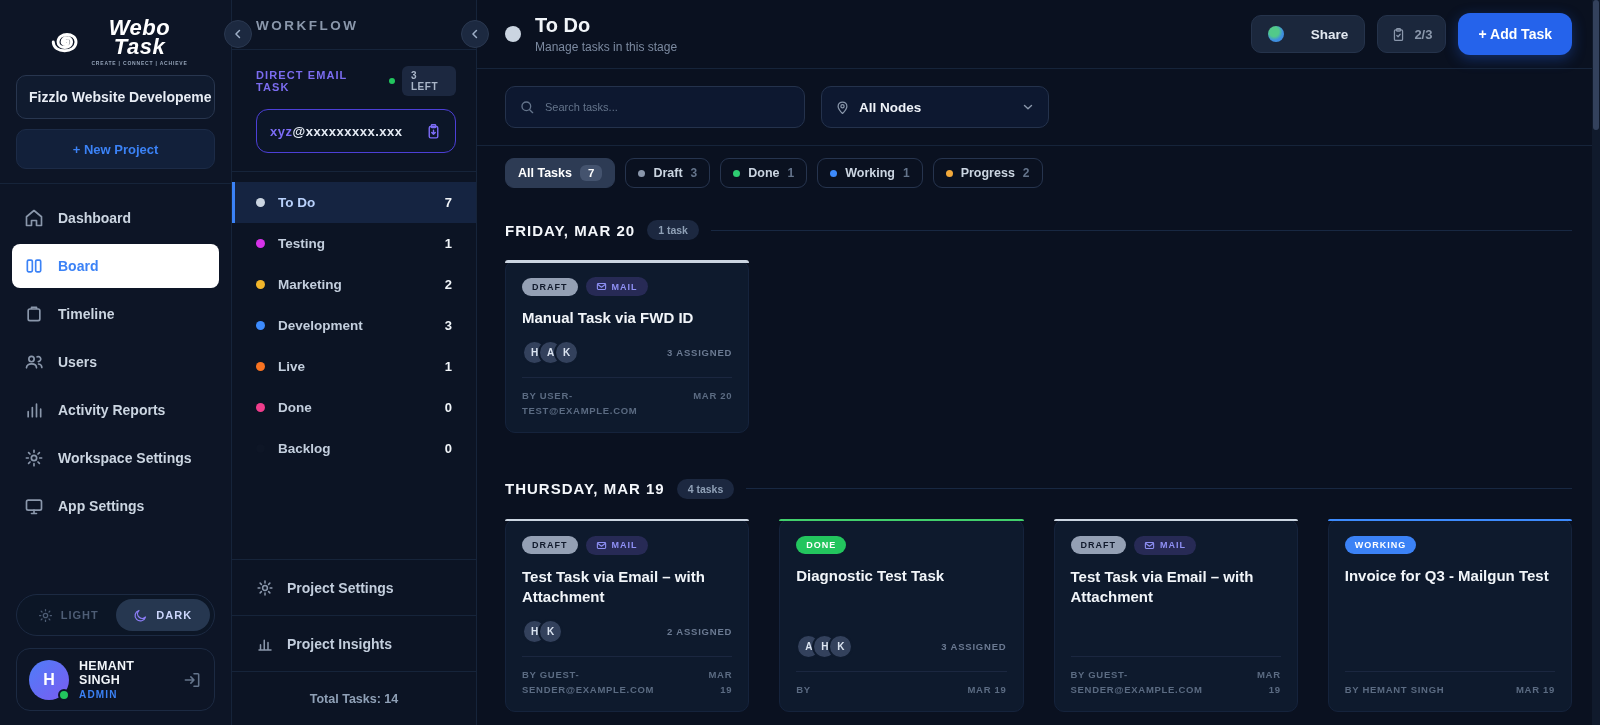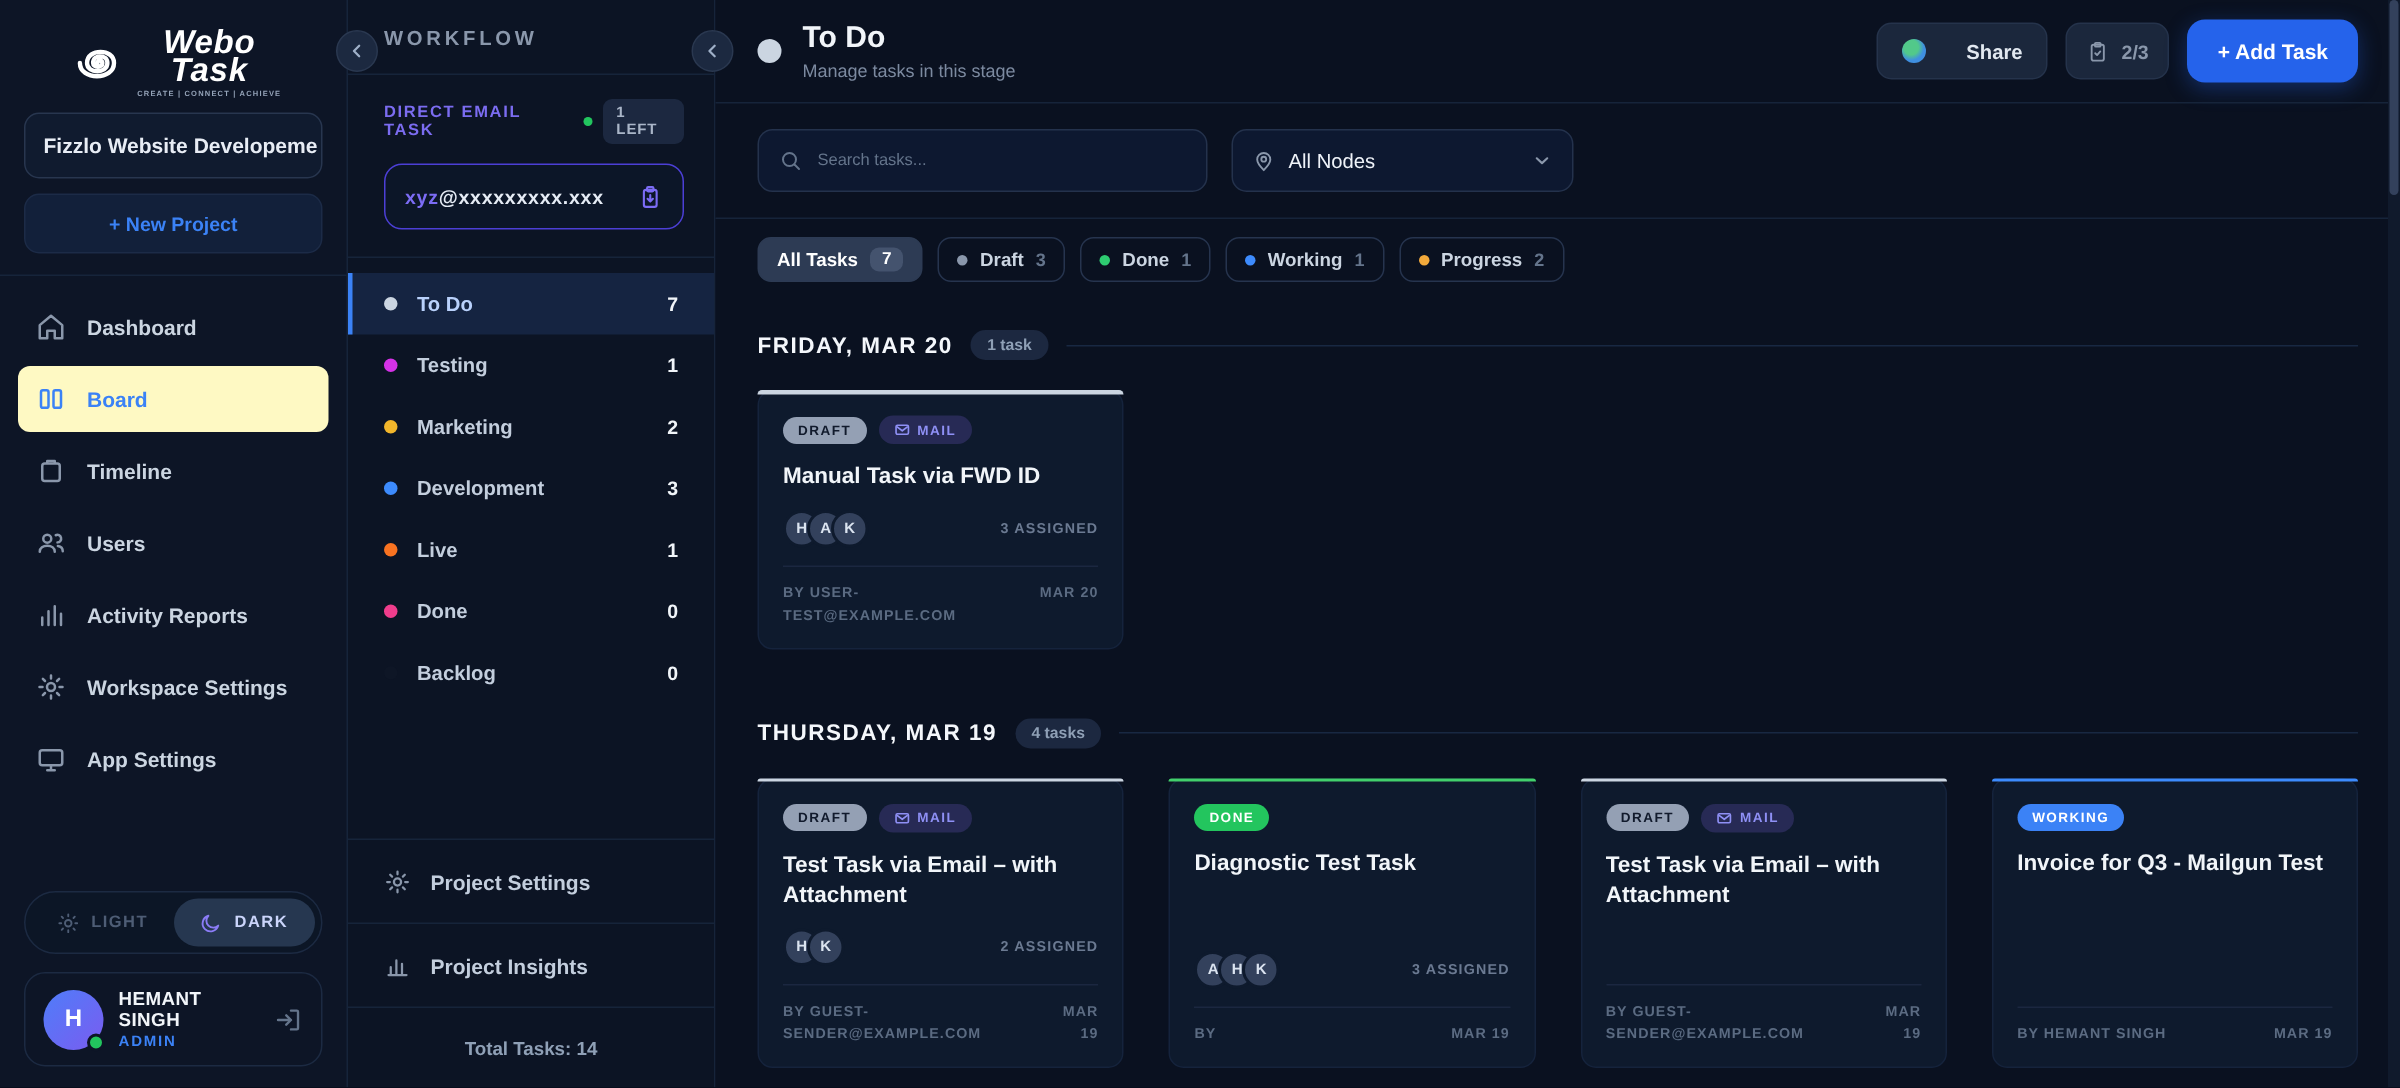--- a/index.html
+++ b/index.html
@@ -12,21 +12,21 @@
   .logo-wrap { display:flex; align-items:center; justify-content:center; gap:4px; padding:6px 0 10px; }
   .logo-spiral { width:44px; height:44px; color:#ffffff; }
   .logo-text { display:flex; flex-direction:column; align-items:center; line-height:0.88; }
   .logo-line { font-size:22px; font-weight:800; letter-spacing:0.5px; color:#ffffff; font-style:italic; }
   .logo-tag { font-size:5px; letter-spacing:0.8px; color:#94a3b8; margin-top:4px; font-weight:700; white-space:nowrap; }
   .project-box { height:44px; border:1px solid #283а52; border:1px solid #28364f; background:#101b2f; border-radius:10px; display:flex; align-items:center; padding:0 12px; font-size:14px; font-weight:600; color:#e8edf5; white-space:nowrap; overflow:hidden; margin-bottom:10px; cursor:pointer; }
   .new-project { height:40px; border:1px solid #1c2b47; background:#12203a; border-radius:10px; display:flex; align-items:center; justify-content:center; gap:8px; color:#3b82f6; font-size:13px; font-weight:800; margin-bottom:14px; cursor:pointer; }
   .nav { border-top:1px solid #16243a; margin:0 -16px; padding:12px 12px 0; display:flex; flex-direction:column; gap:4px; }
   .nav-item { height:44px; display:flex; align-items:center; gap:14px; padding:0 12px; border-radius:8px; font-size:14px; font-weight:700; color:#cbd5e1; cursor:pointer; }
   .nav-item .nicon { width:20px; height:20px; color:#8a97ab; flex-shrink:0; }
-  .nav-item.active { background:#fef9c3; color:#3b82f6; }
+  .nav-item.active { background:#ffffff; color:#3b82f6; }
   .nav-item.active .nicon { color:#3b82f6; }
   .side-spacer { flex:1; }
   .theme-toggle { display:flex; background:#0c1626; border:1px solid #1c2a42; border-radius:999px; padding:4px; margin-bottom:12px; }
   .theme-seg { flex:1; height:32px; border-radius:999px; display:flex; align-items:center; justify-content:center; gap:8px; font-size:11px; font-weight:800; letter-spacing:1px; color:#4e5d75; cursor:pointer; }
   .theme-seg .ticon { width:15px; height:15px; }
   .theme-seg.active { background:#263750; color:#cbd5fb; }
   .theme-seg.active .ticon { color:#8b7cf6; }
   .user-card { border:1px solid #1c2a42; border-radius:14px; padding:10px 12px; display:flex; align-items:center; gap:10px; }
   .avatar-wrap { position:relative; width:40px; height:40px; flex-shrink:0; }
   .avatar { width:40px; height:40px; border-radius:50%; background:linear-gradient(135deg,#4f7df9,#7a5cf0); display:flex; align-items:center; justify-content:center; font-size:16px; font-weight:800; color:#fff; }
@@ -75,21 +75,21 @@
   .search-box { width:300px; height:42px; border:1px solid #24324c; background:#0d1830; border-radius:10px; display:flex; align-items:center; gap:10px; padding:0 13px; }
   .search-box .sicon { width:16px; height:16px; color:#64748b; flex-shrink:0; }
   .search-box input { flex:1; background:transparent; border:none; outline:none; color:#e2e8f0; font-size:11px; font-family:inherit; }
   .search-box input::placeholder { color:#64748b; }
   .date-box { height:42px; border:1px solid #24324c; background:#0d1830; border-radius:10px; display:flex; align-items:center; gap:10px; padding:0 13px; cursor:pointer; }
   .date-box .dicon { width:15px; height:15px; color:#8a97ab; }
   .date-val { font-size:13.5px; font-weight:700; color:#eef2f8; letter-spacing:0.3px; }
   .date-box .dpick { width:14px; height:14px; color:#dbe4f0; margin-left:4px; }
   .nodes-box { width:228px; height:42px; border:1px solid #24324c; background:#0d1830; border-radius:10px; display:flex; align-items:center; gap:9px; padding:0 13px; cursor:pointer; }
   .nodes-box .picon { width:15px; height:15px; color:#8a97ab; }
-  .nodes-val { font-size:13.5px; font-weight:400; color:#eef2f8; }
+  .nodes-val { font-size:13.5px; font-weight:700; color:#eef2f8; }
   .nodes-box .chev { width:14px; height:14px; color:#8a97ab; margin-left:auto; }
   .chips-row { display:flex; align-items:center; gap:10px; padding:12px 28px 14px; }
   .chip { height:30px; border:1px solid #26344e; border-radius:9px; display:flex; align-items:center; gap:8px; padding:0 12px; font-size:12.5px; font-weight:700; color:#cbd5e1; cursor:pointer; }
   .chip .cdot { width:7px; height:7px; border-radius:50%; }
   .chip .ccount { font-size:12px; font-weight:700; color:#64748b; }
   .chip.active { background:#2d3b54; border-color:#2d3b54; color:#ffffff; }
   .chip.active .ccount { background:#44536e; color:#fff; border-radius:6px; padding:2px 8px; font-size:11.5px; }
 
   .content { flex:1; padding:2px 28px 0; overflow:hidden; }
   .sec-head { display:flex; align-items:center; gap:12px; margin:16px 0 20px; }
@@ -235,21 +235,21 @@
     </div>
   </div>
 
   <div class="workflow">
     <div class="wf-title">WORKFLOW</div>
 
     <div class="wf-email">
       <div class="wf-email-head">
         <span class="wf-email-label">DIRECT EMAIL TASK</span>
         <span class="green-dot"></span>
-        <span class="left-badge">1 LEFT</span>
+        <span class="left-badge">3 LEFT</span>
       </div>
       <div class="email-input">
         <span class="email-user">xyz</span>
         <span class="email-domain">@xxxxxxxxx.xxx</span>
         <svg class="copy-icon" viewBox="0 0 24 24" fill="none" stroke="currentColor" stroke-width="2" stroke-linecap="round" stroke-linejoin="round">
             <rect x="6" y="5" width="12" height="16" rx="2"></rect>
             <rect x="9" y="2.5" width="6" height="4" rx="1"></rect>
             <path d="M12 10v6M9.5 13.5 12 16l2.5-2.5"></path>
           </svg>
       </div>

